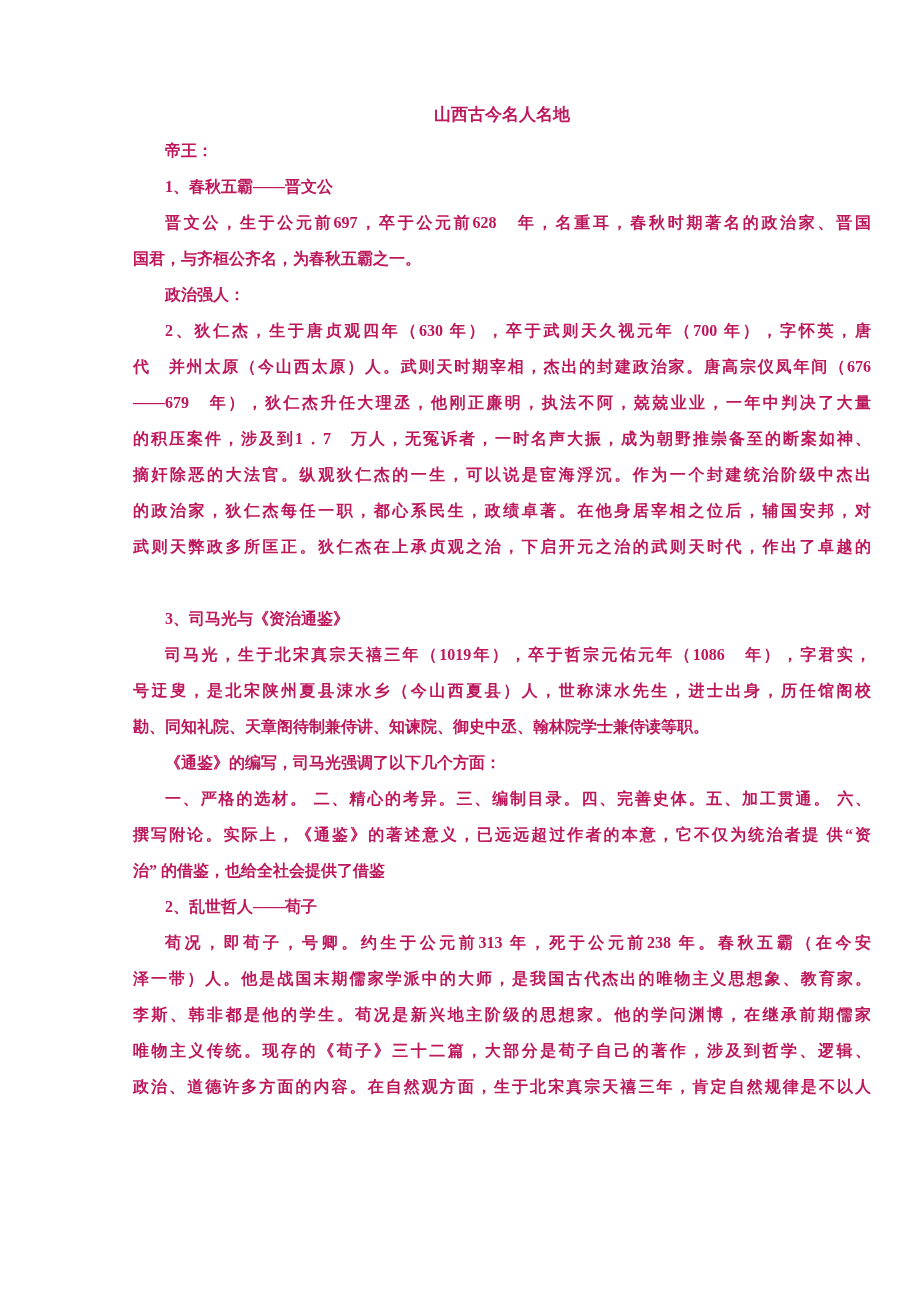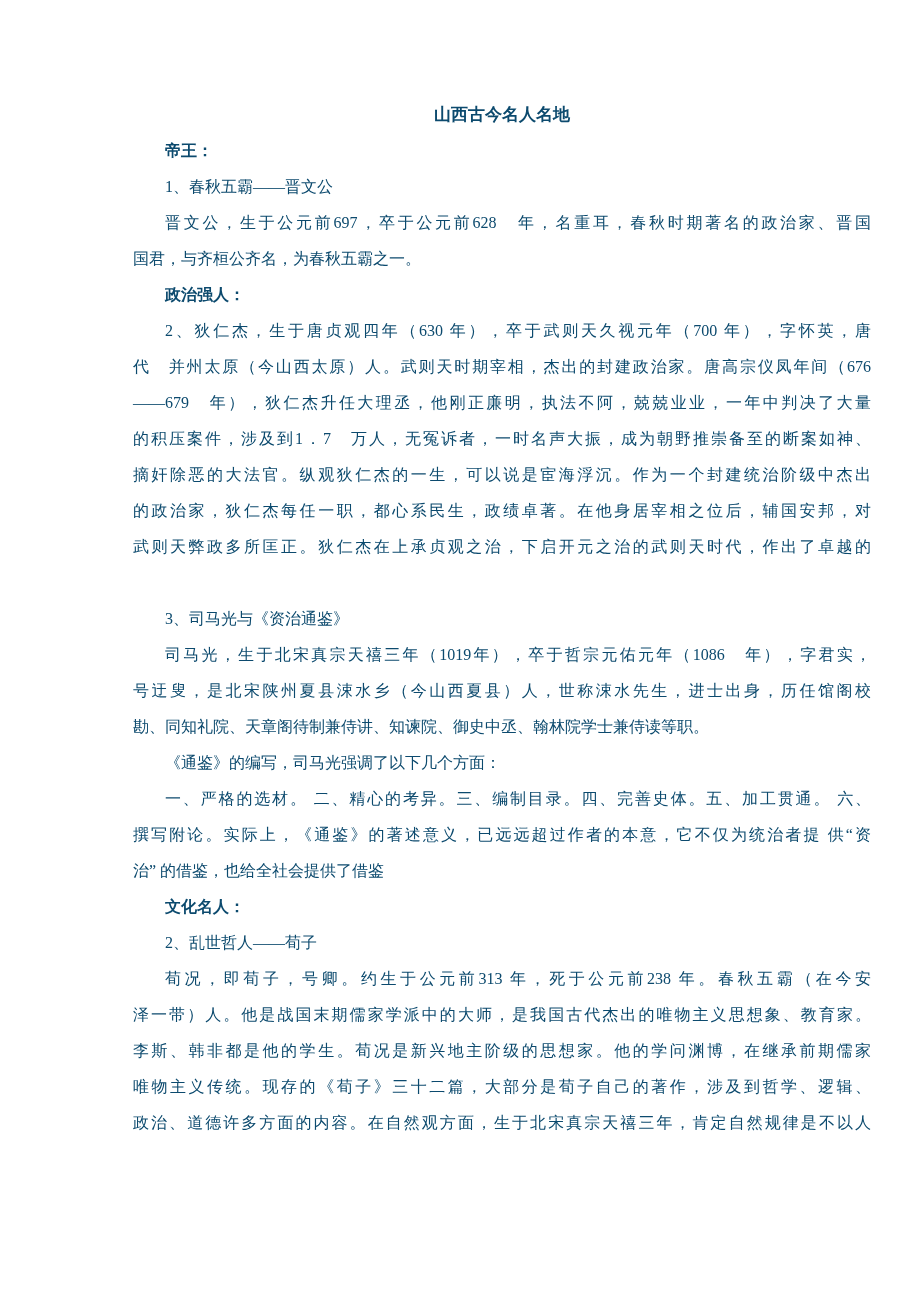--- a/index.html
+++ b/index.html
@@ -6,29 +6,30 @@
     margin: 0;
     padding: 0;
     background: #ffffff;
   }
   .doc-page {
     position: relative;
     width: 920px;
     height: 1302px;
     box-sizing: border-box;
     background: #ffffff;
-    color: #0c4a6e;
+    color: #be185d;
     padding: 97px 49px 0 133px;
     font-family: "Liberation Serif", "DejaVu Serif", serif;
     font-size: 16px;
     line-height: 36px;
     overflow: hidden;
   }
   .line {
     min-height: 36px;
+    font-weight: bold;
   }
   .t-title {
     font-weight: 700;
     font-size: 17px;
     text-align: center;
   }
   .t-heading {
     font-weight: 700;
     text-indent: 32px;
   }
@@ -71,21 +72,20 @@
       <div class="line t-full">武则天弊政多所匡正。狄仁杰在上承贞观之治，下启开元之治的武则天时代，作出了卓越的</div>
       <div class="line t-blank"></div>
       <div class="line t-para-start">3、司马光与《资治通鉴》</div>
       <div class="line t-first">司马光，生于北宋真宗天禧三年（1019年），卒于哲宗元佑元年（1086　年），字君实，</div>
       <div class="line t-full">号迂叟，是北宋陕州夏县涑水乡（今山西夏县）人，世称涑水先生，进士出身，历任馆阁校</div>
       <div class="line t-last">勘、同知礼院、天章阁待制兼侍讲、知谏院、御史中丞、翰林院学士兼侍读等职。</div>
       <div class="line t-para-start">《通鉴》的编写，司马光强调了以下几个方面：</div>
       <div class="line t-first">一、严格的选材。 二、精心的考异。三、编制目录。四、完善史体。五、加工贯通。 六、</div>
       <div class="line t-full">撰写附论。实际上，《通鉴》的著述意义，已远远超过作者的本意，它不仅为统治者提 供“资</div>
       <div class="line t-last">治” 的借鉴，也给全社会提供了借鉴</div>
-      <div class="line t-heading">文化名人：</div>
       <div class="line t-para-start">2、乱世哲人——荀子</div>
       <div class="line t-first">荀况，即荀子，号卿。约生于公元前313 年，死于公元前238 年。春秋五霸（在今安</div>
       <div class="line t-full">泽一带）人。他是战国末期儒家学派中的大师，是我国古代杰出的唯物主义思想象、教育家。</div>
       <div class="line t-full">李斯、韩非都是他的学生。荀况是新兴地主阶级的思想家。他的学问渊博，在继承前期儒家</div>
       <div class="line t-full">唯物主义传统。现存的《荀子》三十二篇，大部分是荀子自己的著作，涉及到哲学、逻辑、</div>
       <div class="line t-full">政治、道德许多方面的内容。在自然观方面，生于北宋真宗天禧三年，肯定自然规律是不以人</div>
     </div>
 </div>
 
 </body></html>

